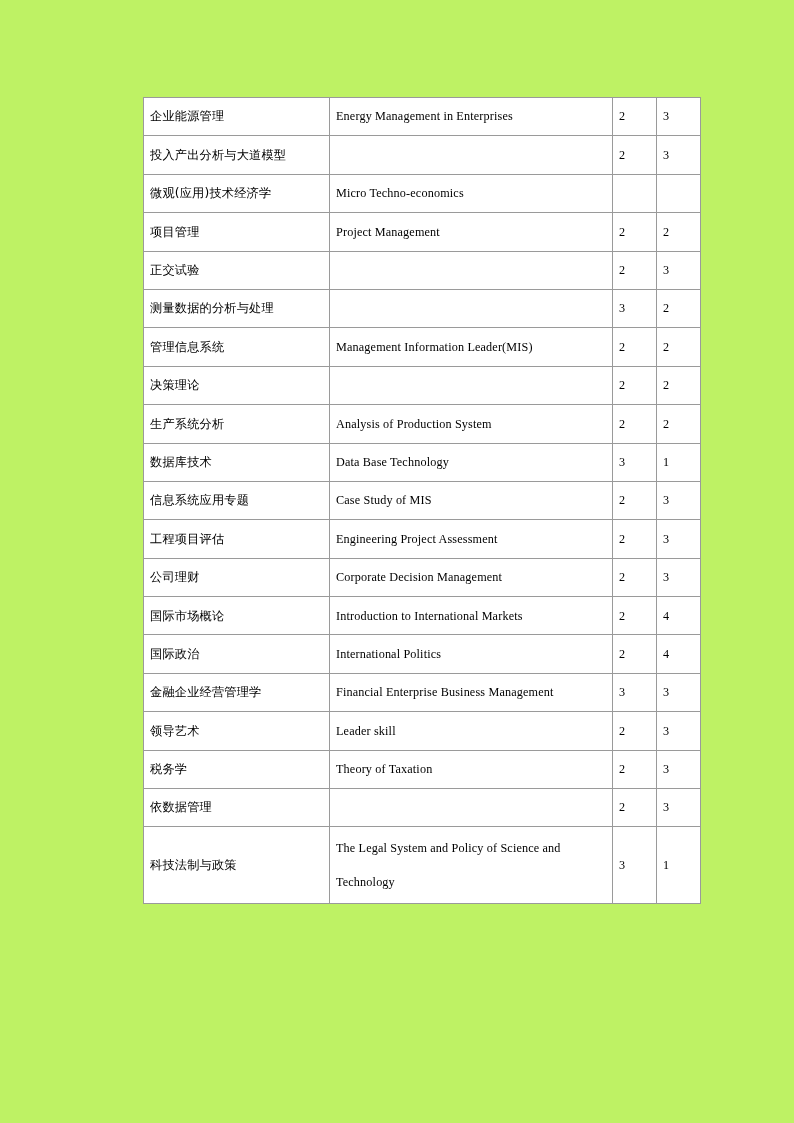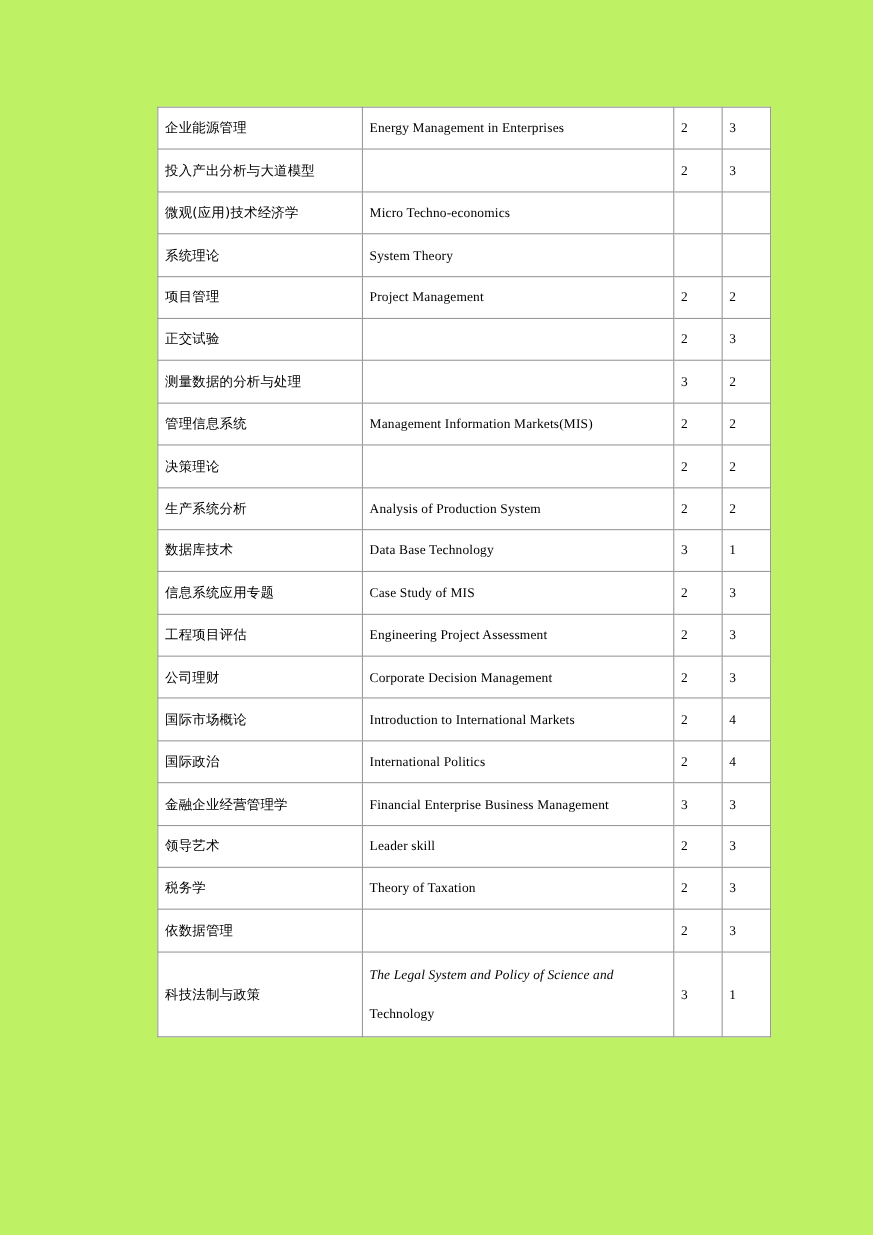--- a/index.html
+++ b/index.html
@@ -67,21 +67,21 @@
   }
 
   tr.r-std td { height: 37.4px; }
 
   tr.r-tall td { height: 76px; }
 
   tr.r-tall td.col-en {
     vertical-align: top;
     padding-top: 12px;
   }
-  tr.r-tall td.col-en .ln1 { display: block; font-style: italic; }
+  tr.r-tall td.col-en .ln1 { display: block; }
   tr.r-tall td.col-en .ln2 { display: block; margin-top: 18px; }
 
   tr.r-tall td.col-cn {
     vertical-align: bottom;
     padding-bottom: 17px;
   }
 </style>
 </head>
 <body>
 
@@ -100,46 +100,40 @@
           <td class="col-num">2</td>
           <td class="col-num">3</td>
         </tr>
         <tr class="r-std">
           <td class="col-cn">微观(应用)技术经济学</td>
           <td class="col-en">Micro Techno-economics</td>
           <td class="col-num"></td>
           <td class="col-num"></td>
         </tr>
         <tr class="r-std">
-          <td class="col-cn">系统理论</td>
-          <td class="col-en">System Theory</td>
-          <td class="col-num"></td>
-          <td class="col-num"></td>
-        </tr>
-        <tr class="r-std">
           <td class="col-cn">项目管理</td>
           <td class="col-en">Project Management</td>
           <td class="col-num">2</td>
           <td class="col-num">2</td>
         </tr>
         <tr class="r-std">
           <td class="col-cn">正交试验</td>
           <td class="col-en"></td>
           <td class="col-num">2</td>
           <td class="col-num">3</td>
         </tr>
         <tr class="r-std">
           <td class="col-cn">测量数据的分析与处理</td>
           <td class="col-en"></td>
           <td class="col-num">3</td>
           <td class="col-num">2</td>
         </tr>
         <tr class="r-std">
           <td class="col-cn">管理信息系统</td>
-          <td class="col-en">Management Information Markets(MIS)</td>
+          <td class="col-en">Management Information Leader(MIS)</td>
           <td class="col-num">2</td>
           <td class="col-num">2</td>
         </tr>
         <tr class="r-std">
           <td class="col-cn">决策理论</td>
           <td class="col-en"></td>
           <td class="col-num">2</td>
           <td class="col-num">2</td>
         </tr>
         <tr class="r-std">

